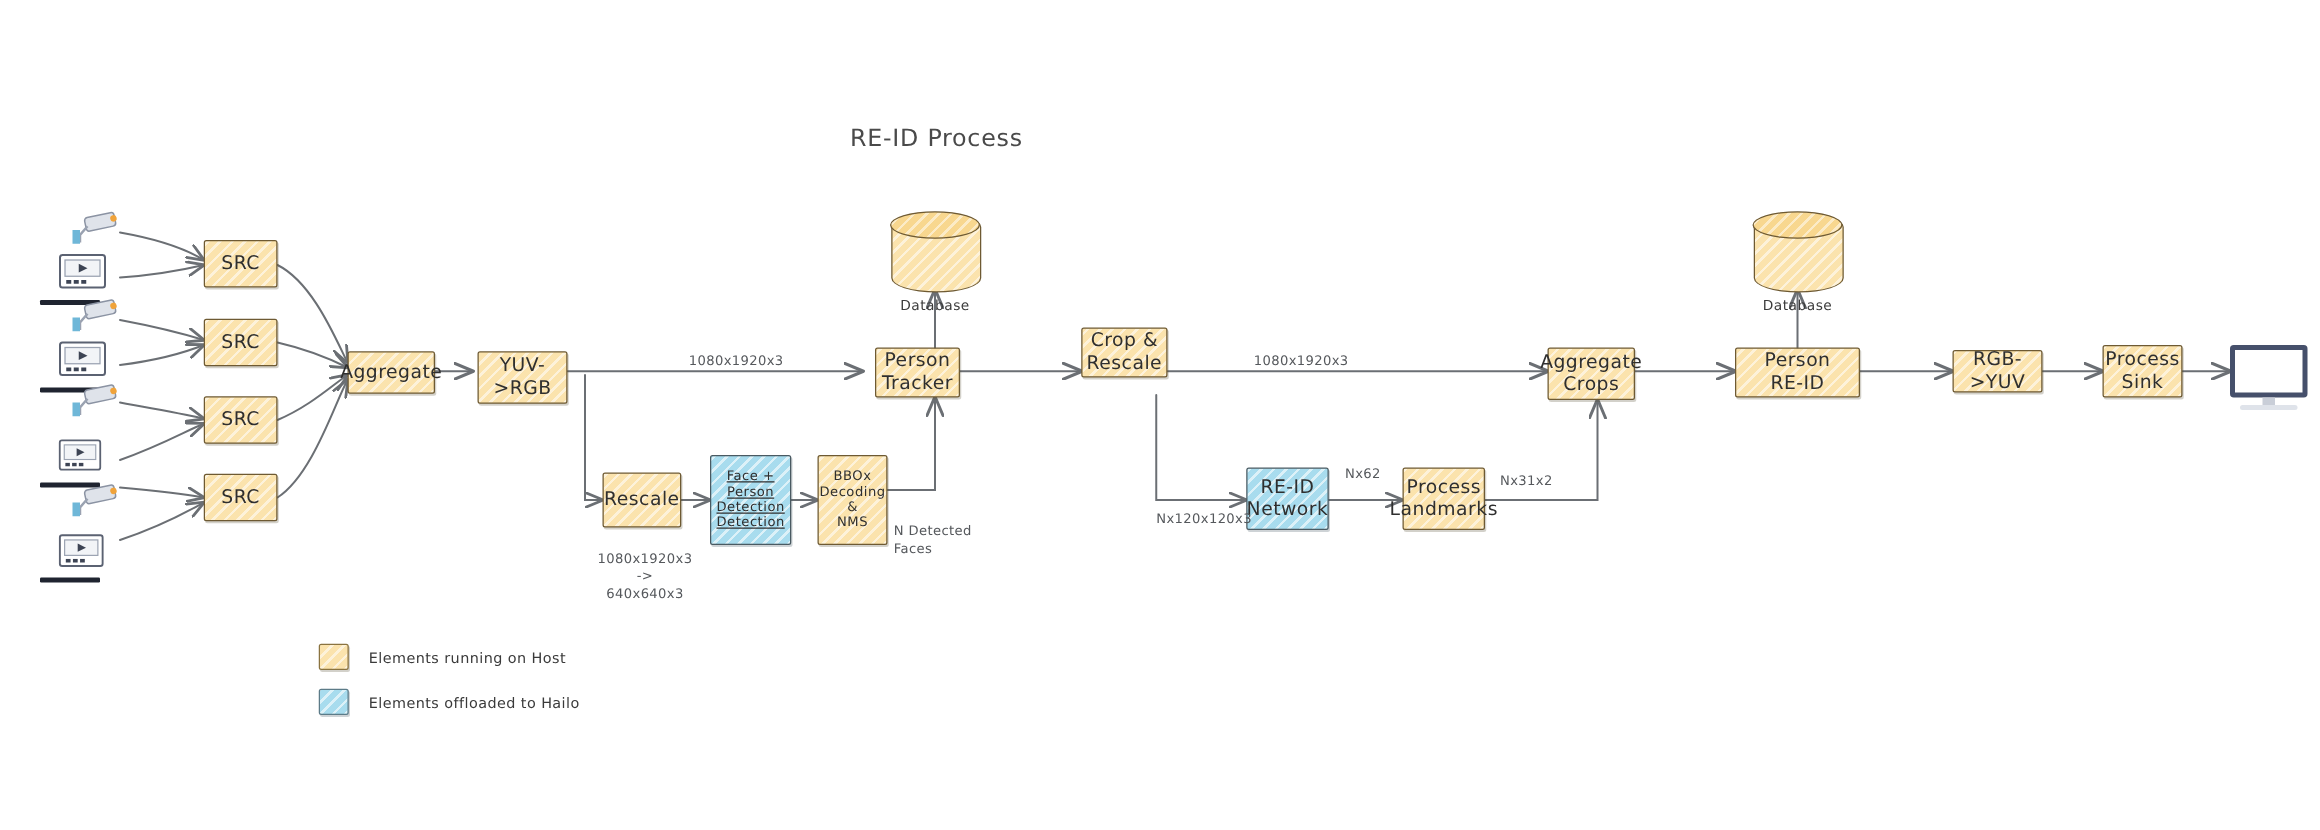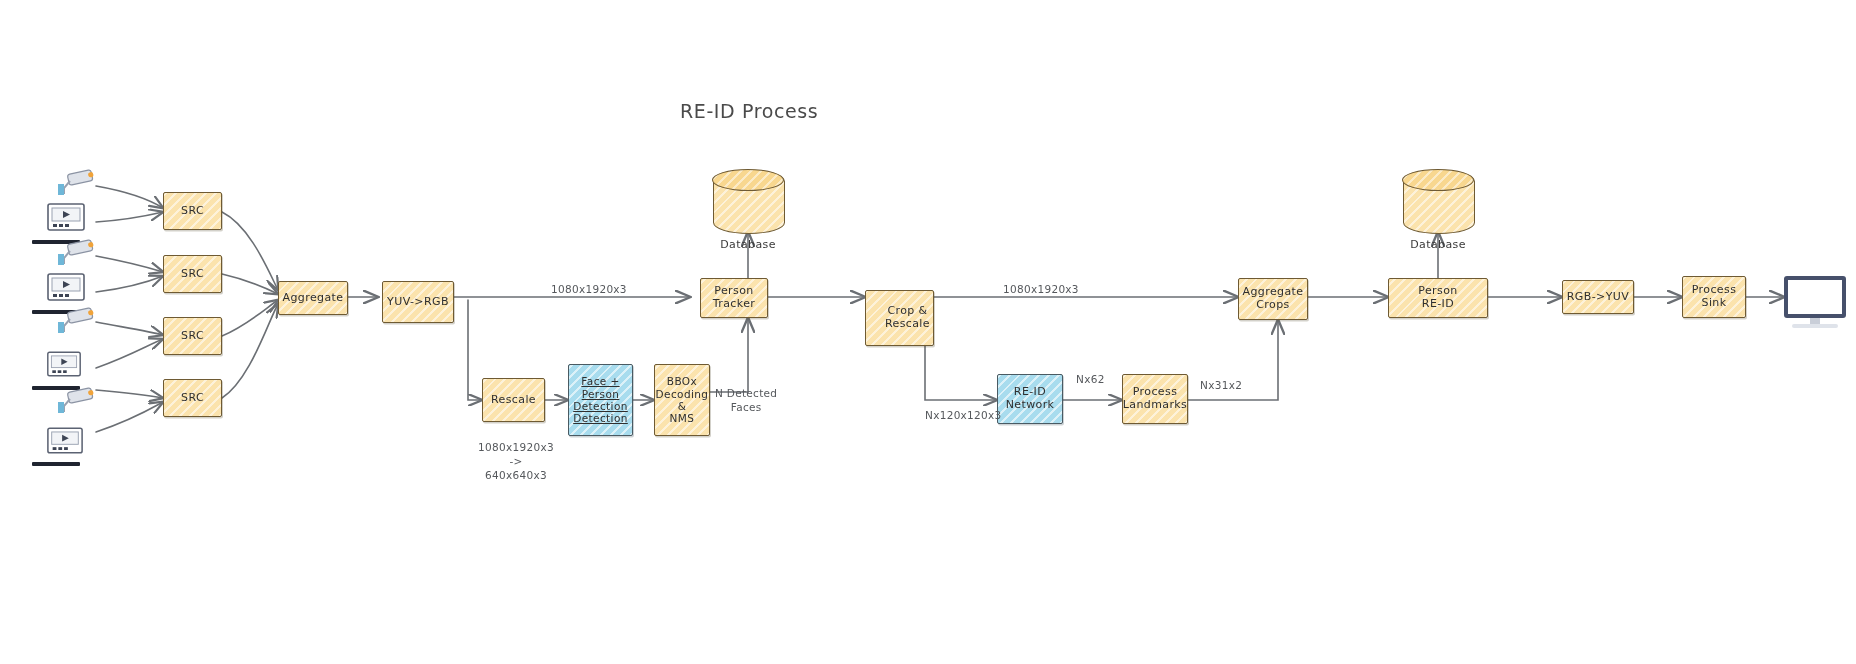--- a/index.html
+++ b/index.html
@@ -17,21 +17,21 @@
     font-size:19px;letter-spacing:.6px;color:#4a4a4a;
     font-family:"DejaVu Sans", sans-serif;
     white-space:nowrap;
   }
 
   
   .node{
     position:absolute;box-sizing:border-box;
     display:flex;align-items:center;justify-content:center;
     text-align:center;line-height:1.18;
-    font-size:11px;letter-spacing:.4px;
+    font-size:15px;letter-spacing:.4px;
     color:#2f2f2f;
     border-radius:2px;
     background-repeat:repeat;
   }
   .node span{display:block;padding:0 3px;}
 
   .host{
     background-color:#fbe3ad;
     border:1.6px solid #6e5a33;
     box-shadow:1px 1.5px 0 rgba(80,70,45,.25);
@@ -288,21 +288,21 @@
 Decoding
 &amp;
 NMS</span>
   </div>
 
   <div class="node host" style="left:700px;top:278px;width:68px;height:40px;white-space:pre-line;">
     <span>Person
 Tracker</span>
   </div>
 
-  <div class="node host" style="left:865px;top:290px;width:69px;height:56px;white-space:pre-line;justify-content:flex-end;">
+  <div class="node host" style="left:865px;top:262px;width:69px;height:40px;white-space:pre-line;">
     <span>Crop &amp;
 Rescale</span>
   </div>
 
   <div class="node hailo" style="left:997px;top:374px;width:66px;height:50px;white-space:pre-line;">
     <span>RE-ID
 Network</span>
   </div>
 
   <div class="node host" style="left:1122px;top:374px;width:66px;height:50px;white-space:pre-line;">
@@ -344,29 +344,39 @@
   <div class="db-label" style="left:1358px;top:238px;">Database</div>
 
   <div class="elabel" style="left:551px;top:282px;">1080x1920x3</div>
 
   <div class="elabel" style="left:1003px;top:282px;">1080x1920x3</div>
 
   <div class="elabel center" style="left:466px;top:440px;width:100px;">1080x1920x3
 -&gt;
 640x640x3</div>
 
-  <div class="elabel" style="left:715px;top:386px;text-align:center;">N Detected
+  <div class="elabel" style="left:715px;top:418px;">N Detected
 Faces</div>
 
   <div class="elabel" style="left:925px;top:372px;margin-top:36px;">Nx120x120x3</div>
 
   <div class="elabel" style="left:1076px;top:372px;">Nx62</div>
 
   <div class="elabel" style="left:1200px;top:378px;">Nx31x2</div>
 
   <div class="monitor" style="left:1784px;top:276px;width:62px;height:42px;">
     <div class="screen"></div>
     <div class="neck"></div>
     <div class="base"></div>
   </div>
 
+  <div class="legend">
+    <div class="legend-row">
+      <div class="legend-swatch host"></div>
+      <div class="legend-text">Elements running on Host</div>
+    </div>
+    <div class="legend-row">
+      <div class="legend-swatch hailo"></div>
+      <div class="legend-text">Elements offloaded to Hailo</div>
+    </div>
+  </div>
 
 </div>
 
 </body></html>

